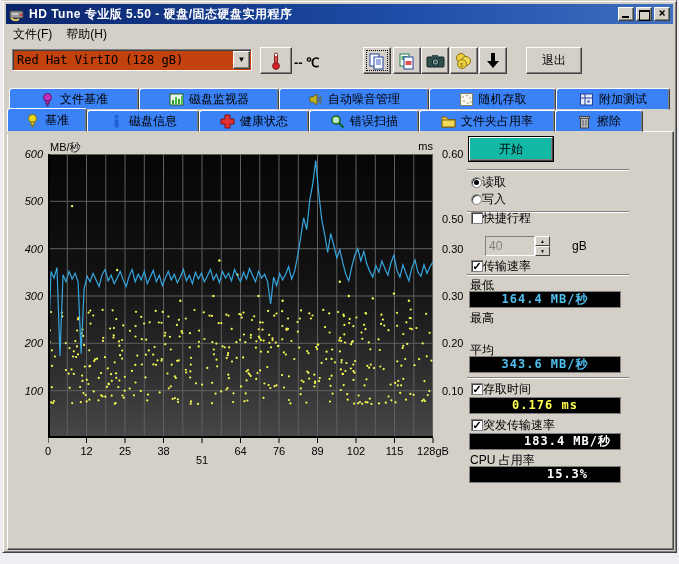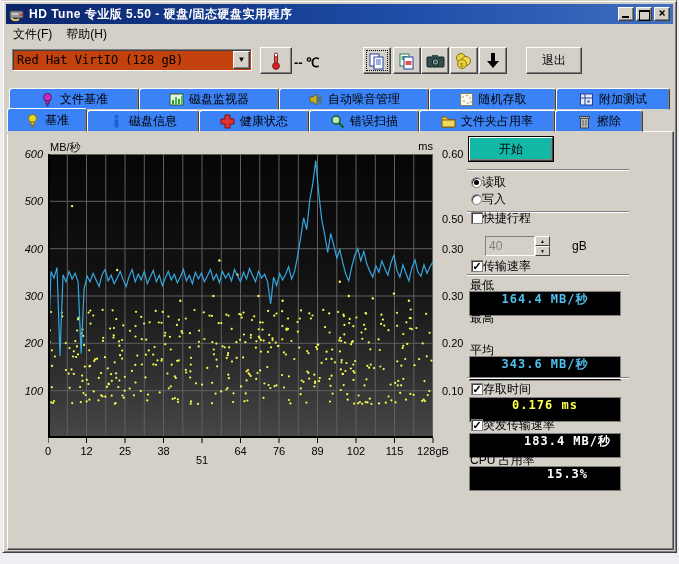--- a/index.html
+++ b/index.html
@@ -77,21 +77,21 @@
   .radio.sel::after { content:""; position:absolute; left:2px; top:2px; width:5px; height:5px; border-radius:50%; background:#000; }
   .chk { width:12px; height:12px; background:#fff; border:1px solid #808080; box-shadow:inset 1px 1px 0 #404040;
     font-size:11px; line-height:11px; text-align:center; font-weight:bold; color:#000; }
   .spin-row { position:absolute; left:24px; display:flex; align-items:center; }
   .spin-box { width:50px; height:20px; background:#D4D0C8; border:1px solid; border-color:#808080 #fff #fff #808080;
     color:#808080; padding:2px 3px; font-size:12px; }
   .spin-btns { display:flex; flex-direction:column; }
   .spin-btn { width:15px; height:10px; background:#D4D0C8; border:1px solid; border-color:#fff #404040 #404040 #fff;
     font-size:5px; line-height:8px; text-align:center; color:#000; }
   .unit-gb { margin-left:22px; }
-  .lcd { position:absolute; left:8px; width:152px; height:25px; background:#000; border:1px solid #808080;
+  .lcd { position:absolute; left:8px; width:152px; height:17px; background:#000; border:1px solid #808080;
     font-family:"DejaVu Sans Mono",monospace; font-weight:bold; font-size:12px; text-align:center; line-height:15px; letter-spacing:1px; }
   .lcd-cyan { color:#4FC0F0; } .lcd-yellow { color:#FFFF4C; } .lcd-white { color:#FFFFFF;padding-left:45px; }
   .plabel { position:absolute; left:9px; white-space:nowrap; }
   .dotted-focus { outline:1px dotted #000; outline-offset:-4px; }
 </style>
 </head>
 <body>
 
 <div class="window">
 

